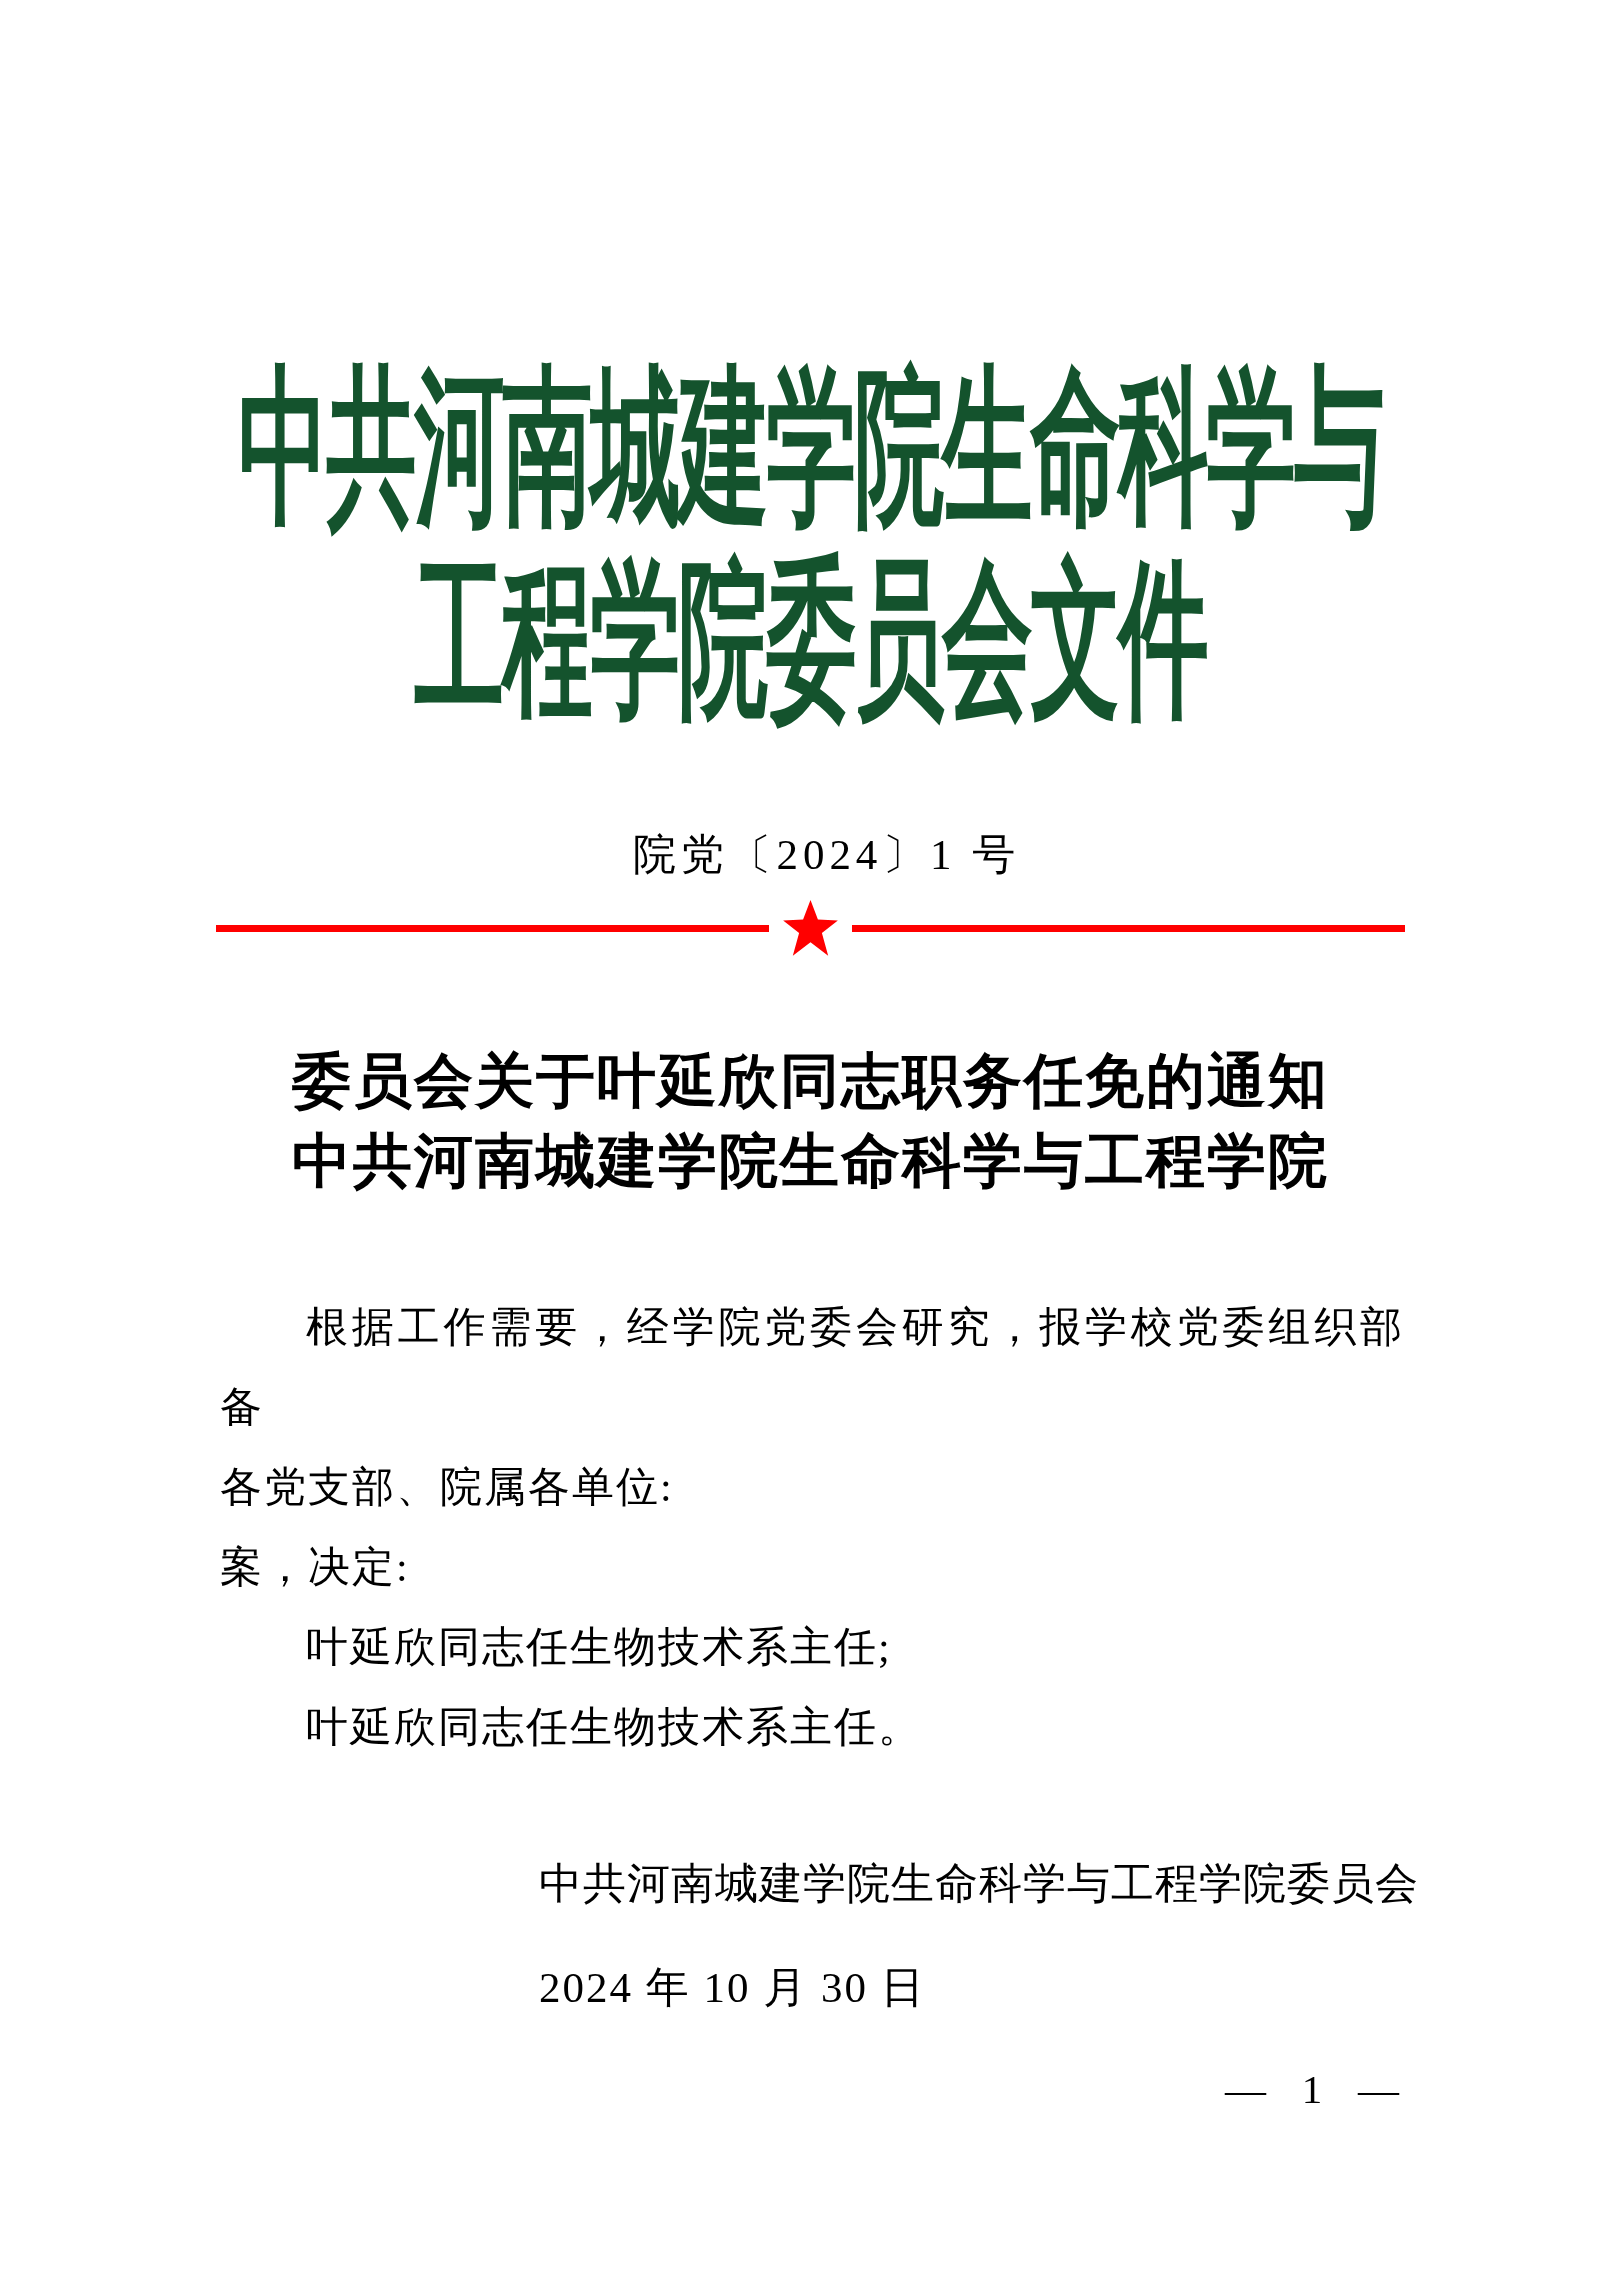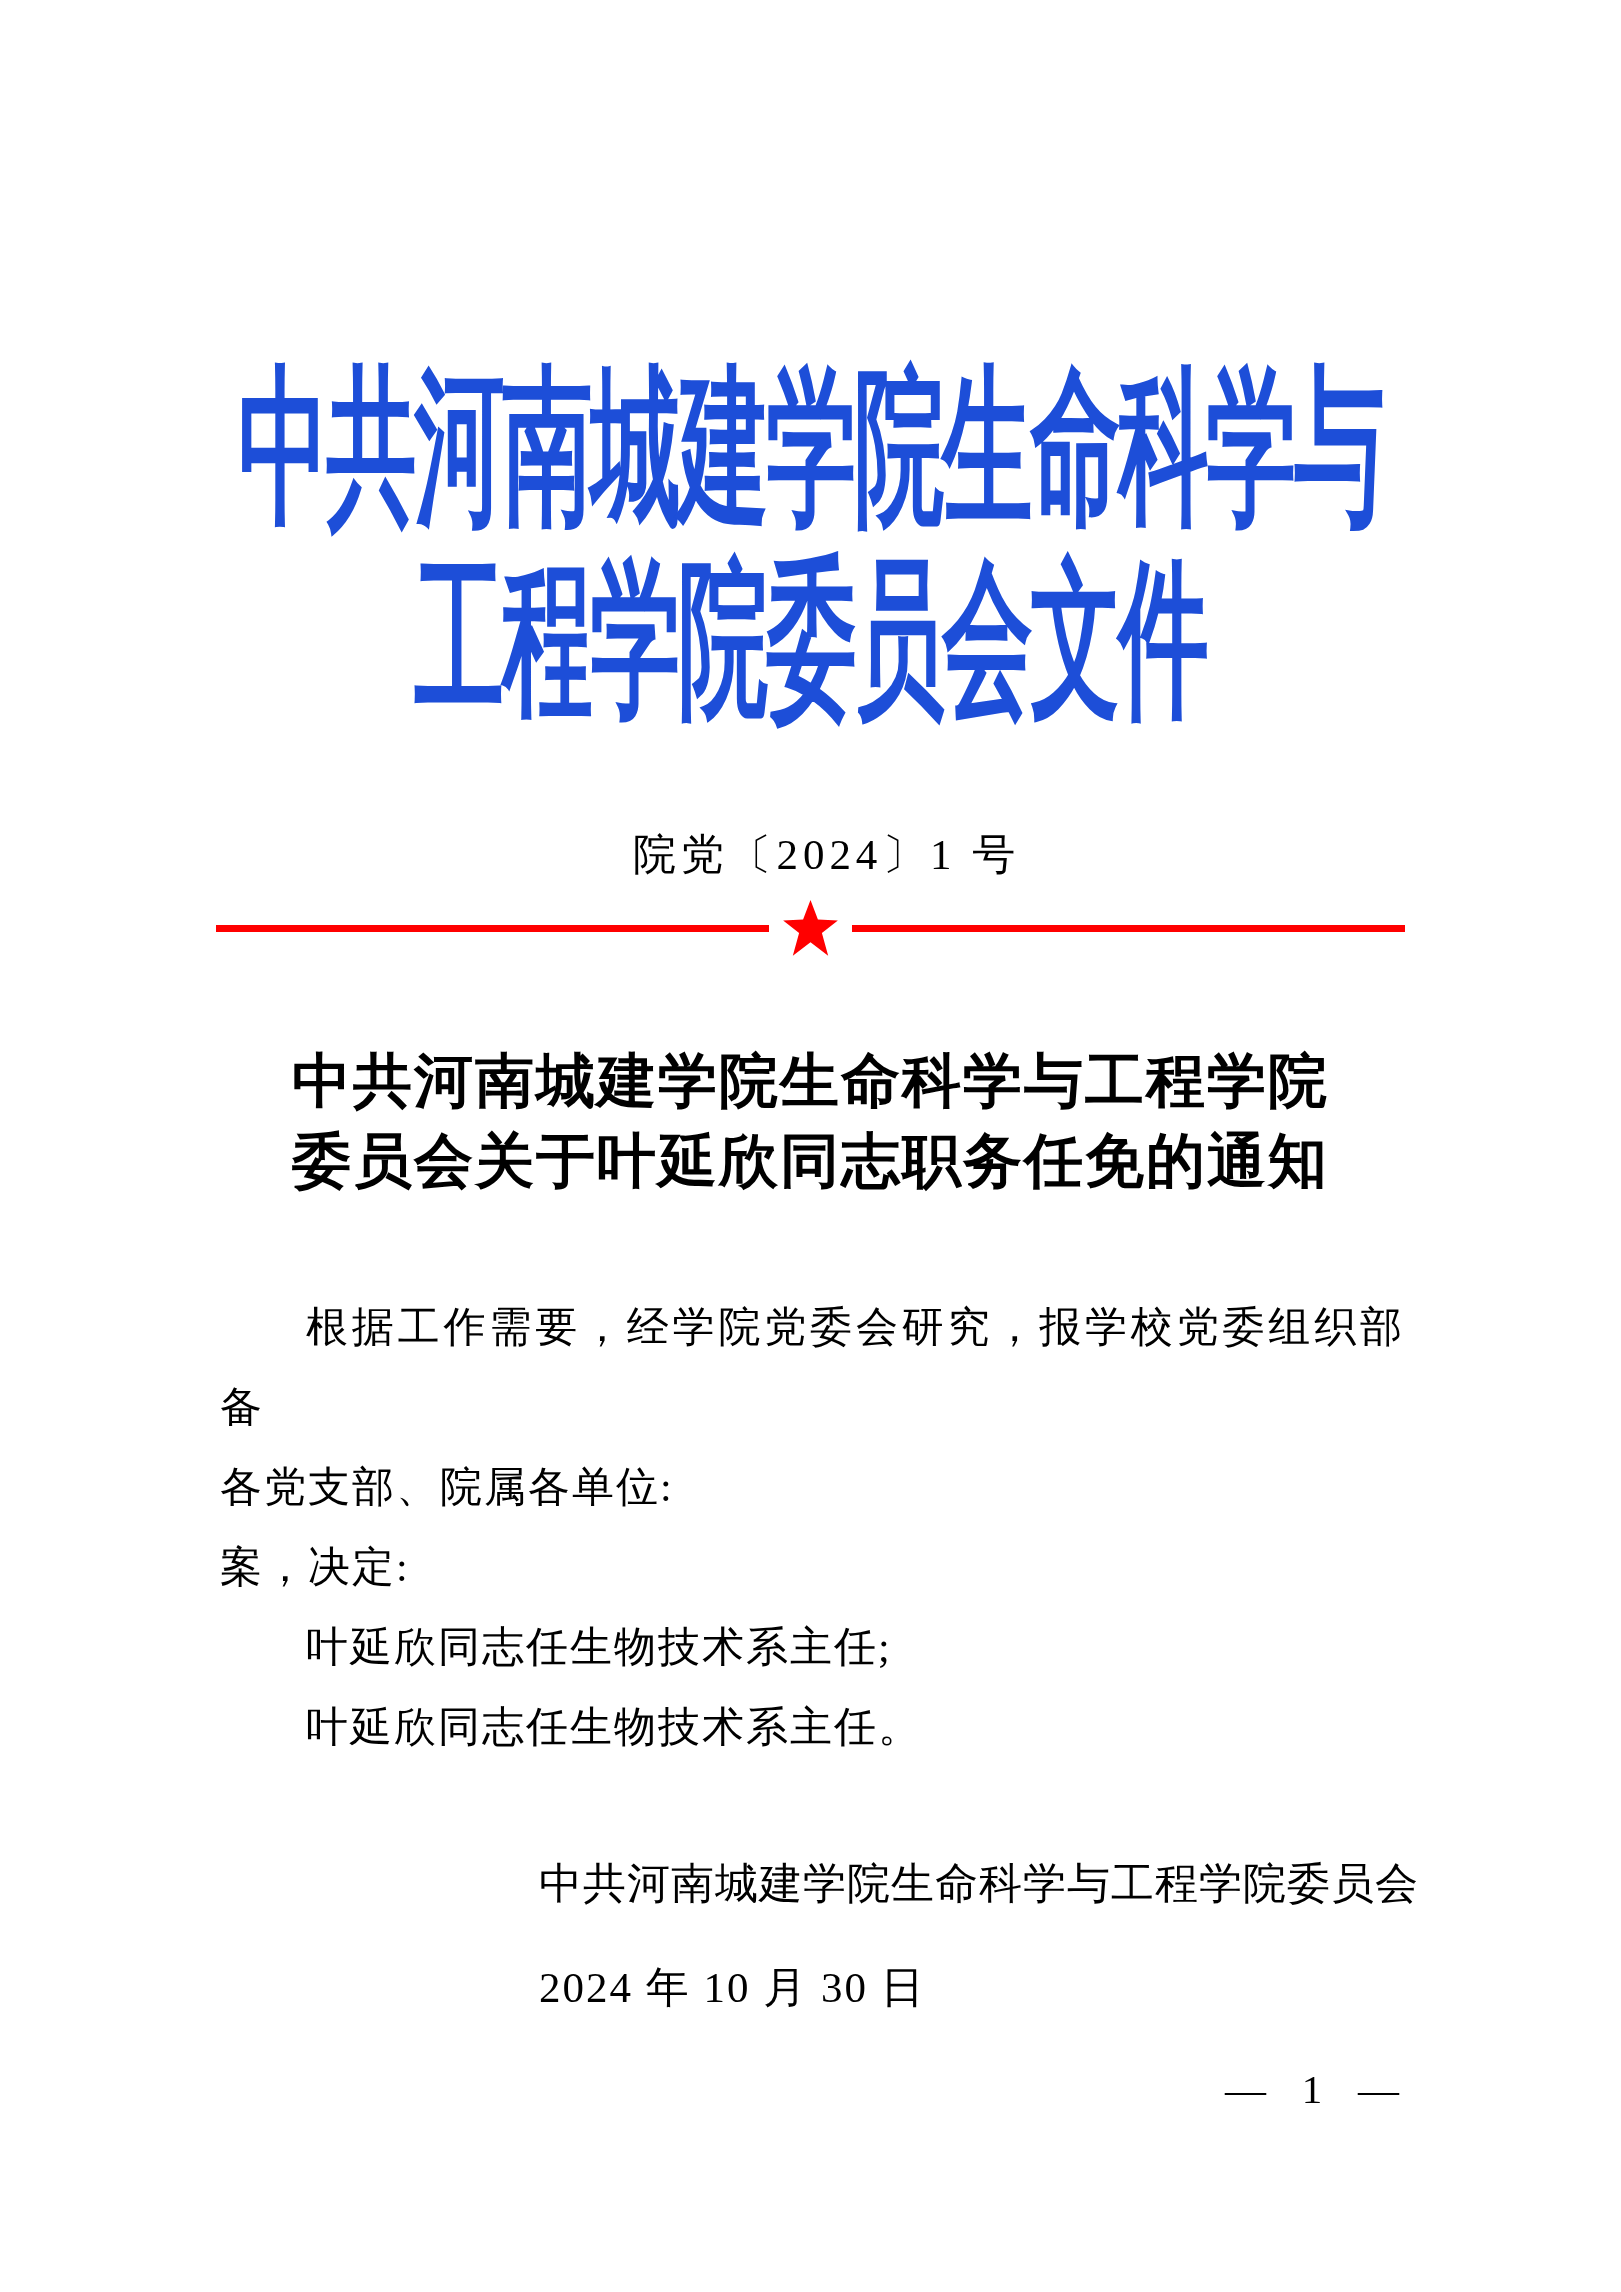--- a/index.html
+++ b/index.html
@@ -4,21 +4,21 @@
 <style>
   html,body { margin:0; padding:0; background:#e8e8e8; }
   .page {
     position:relative; width:1621px; height:2293px; margin:0 auto;
     background:#ffffff; overflow:hidden;
     font-family:"Liberation Serif", serif; color:#000000;
   }
   
   .masthead {
     position:absolute; top:353px; left:0; width:100%;
-    text-align:center; color:#1d4ed8; font-weight:bold;
+    text-align:center; color:#14532d; font-weight:bold;
   }
   .masthead-line {
     height:192px; line-height:192px; font-size:90px; letter-spacing:-2px;
     transform:scaleY(1.9); white-space:nowrap;
   }
   
   .doc-number {
     position:absolute; top:829px; left:16px; width:100%;
     text-align:center; font-size:43px; line-height:51px; letter-spacing:4.9px;
   }
@@ -72,22 +72,22 @@
 
   <div class="separator">
     <div class="sep-line"></div>
     <svg class="sep-star" viewBox="0 0 100 100" aria-hidden="true">
       <polygon points="50,0 63,34 98,36 70,58 81,98 50,74 19,98 30,58 2,36 37,34" fill="#ff0000"></polygon>
     </svg>
     <div class="sep-line"></div>
   </div>
 
   <div class="notice-title">
+    <div>委员会关于叶延欣同志职务任免的通知</div>
     <div>中共河南城建学院生命科学与工程学院</div>
-    <div>委员会关于叶延欣同志职务任免的通知</div>
   </div>
 
   <div class="body-text">
     <div class="body-line indent fill-line">根据工作需要，经学院党委会研究，报学校党委组织部备</div>
     <div class="body-line">各党支部、院属各单位:</div>
     <div class="body-line">案，决定:</div>
     <div class="body-line indent">叶延欣同志任生物技术系主任;</div>
     <div class="body-line indent">叶延欣同志任生物技术系主任。</div>
   </div>
 

